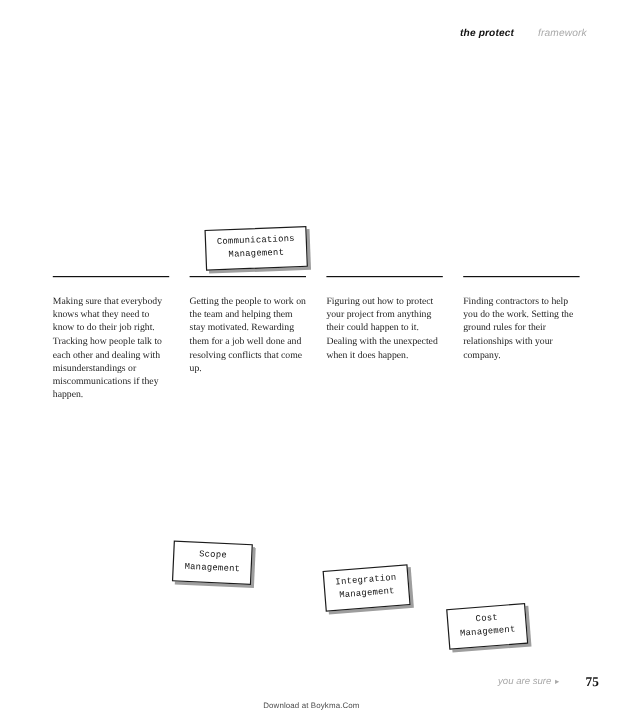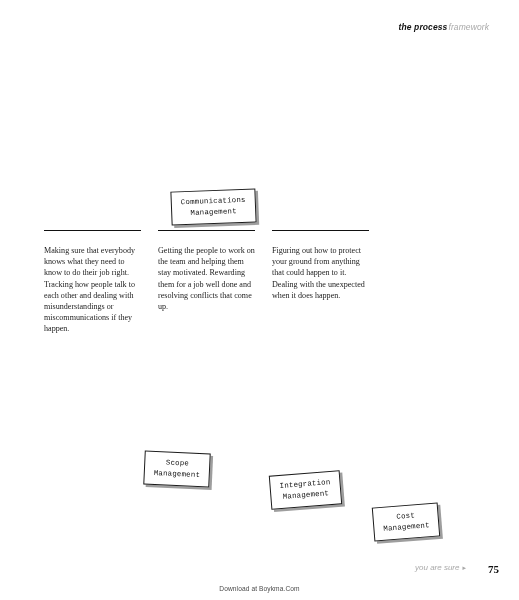--- a/index.html
+++ b/index.html
@@ -27,21 +27,21 @@
     letter-spacing: 0.1px;
     white-space: nowrap;
   }
   #page-header .hdr-strong {
     font-weight: bold;
     color: #111111;
   }
   #page-header .hdr-light {
     font-weight: normal;
     color: #a9a9a9;
-    margin-left: 1px;
+    margin-left: 20px;
   }
 
   
   .note-box {
     position: absolute;
     background: #ffffff;
     border: 1.4px solid #1b1b1b;
     box-shadow: 2.5px 2.5px 0 0 #9e9e9e;
     font-family: "Liberation Mono", monospace;
     font-size: 7.4px;
@@ -137,21 +137,21 @@
     font-family: "Liberation Sans", sans-serif;
     font-size: 6.6px;
     color: #4a4a4a;
     letter-spacing: 0.1px;
   }
 </style>
 </head>
 <body>
 
 <div id="page-header">
-  <span class="hdr-strong">the process</span><span class="hdr-light">framework</span>
+  <span class="hdr-strong">the protect</span><span class="hdr-light">framework</span>
 </div>
 
 <div class="note-box" id="note-communications">
   <span class="note-line">Communications</span>
   <span class="note-line">Management</span>
 </div>
 
 <div class="note-box" id="note-scope">
   <span class="note-line">Scope</span>
   <span class="note-line">Management</span>
@@ -174,23 +174,27 @@
     <div class="column-text">Making sure that everybody knows what they need to know to do their job right. Tracking how people talk to each other and dealing with misunderstandings or miscommunications if they happen.</div>
   </div>
 
   <div class="column">
     <div class="column-rule"></div>
     <div class="column-text">Getting the people to work on the team and helping them stay motivated. Rewarding them for a job well done and resolving conflicts that come up.</div>
   </div>
 
   <div class="column">
     <div class="column-rule"></div>
-    <div class="column-text">Figuring out how to protect your ground from anything that could happen to it. Dealing with the unexpected when it does happen.</div>
-  </div>
-
+    <div class="column-text">Figuring out how to protect your project from anything their could happen to it. Dealing with the unexpected when it does happen.</div>
+  </div>
+
+  <div class="column">
+    <div class="column-rule"></div>
+    <div class="column-text">Finding contractors to help you do the work. Setting the ground rules for their relationships with your company.</div>
+  </div>
 
 </div>
 
 <div id="footer-you-are-here">
   <span>you are sure</span><span class="arrow-glyph">▸</span>
 </div>
 
 <div id="footer-page-number">75</div>
 
 <div id="footer-download">Download at Boykma.Com</div>

